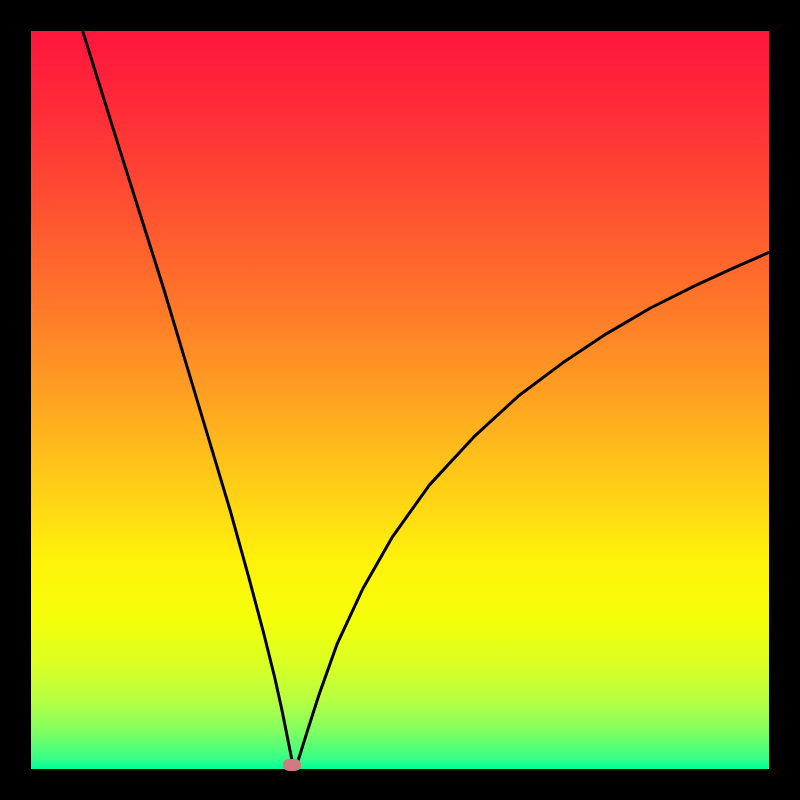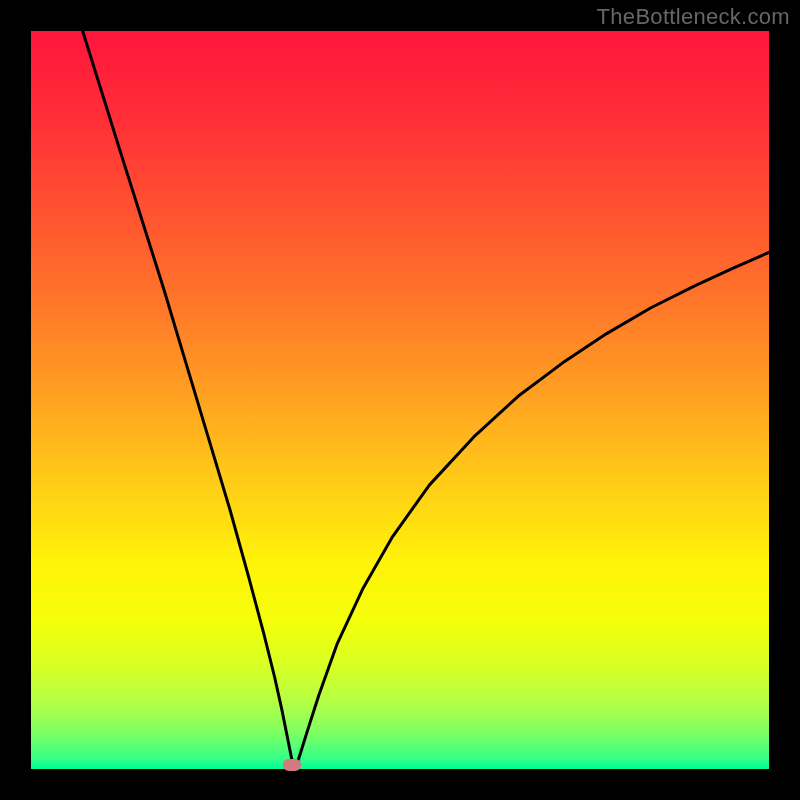--- a/index.html
+++ b/index.html
@@ -46,21 +46,20 @@
     border-radius: 6px / 5px;
     background: #cf7b80;
     z-index: 5;
   }
 </style>
 </head>
 <body>
 
 <div class="page">
 
-  <div class="watermark">TheBottleneck.com</div>
 
   <div class="plot-wrap">
     <svg class="plot" viewBox="0 0 738 738" preserveAspectRatio="none">
       <defs>
         <linearGradient id="bg-grad" x1="0" y1="0" x2="0" y2="1">
             <stop offset="0%" stop-color="#ff153d"></stop>
             <stop offset="12%" stop-color="#ff2f37"></stop>
             <stop offset="25%" stop-color="#ff5430"></stop>
             <stop offset="38%" stop-color="#ff7a29"></stop>
             <stop offset="50%" stop-color="#ffa321"></stop>

